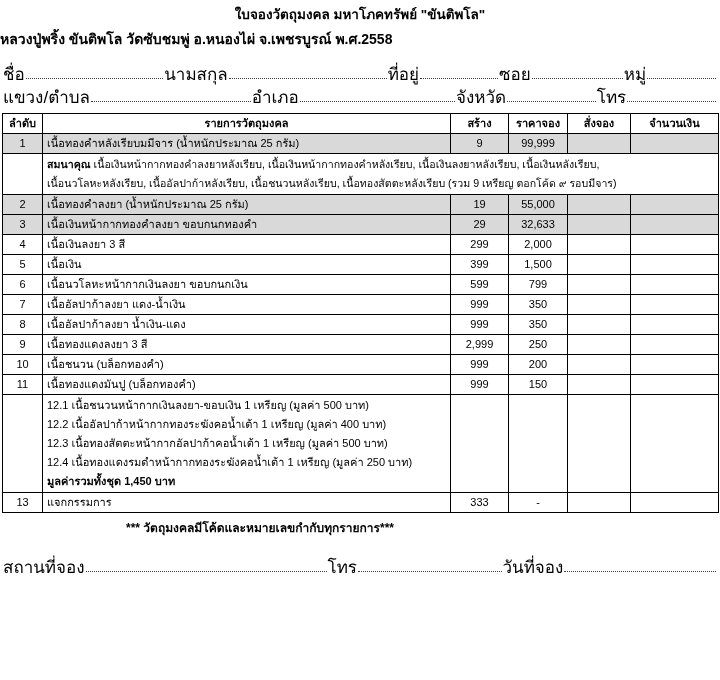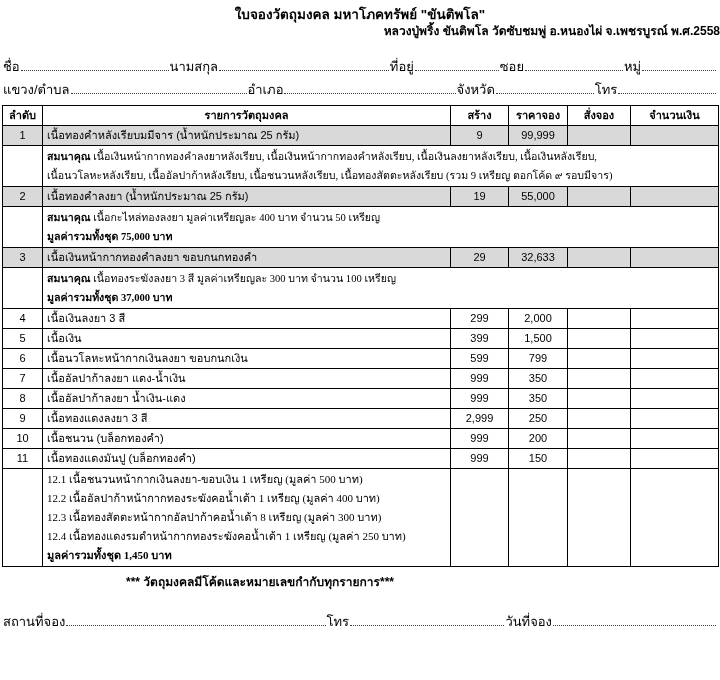--- a/index.html
+++ b/index.html
@@ -2,39 +2,39 @@
 <html><head>
 <meta charset="utf-8">
 <style>
   html,body{margin:0;padding:0;}
   body{
     width:720px;height:680px;background:#ffffff;color:#000;
     font-family:"Liberation Sans","DejaVu Sans",sans-serif;
     font-size:11.5px;overflow:hidden;position:relative;
   }
   .title{ text-align:center;font-weight:bold;font-size:13.5px;padding-top:7px;line-height:16px;}
-  .subtitle{text-align:right;font-weight:bold;font-size:12px;line-height:16px;}
-
-  .form-row{display:flex;align-items:flex-end;margin:0 3px;height:23px;font-size:13px;}
+  .subtitle{text-align:left;font-weight:bold;font-size:14px;margin-top:8px;line-height:16px;}
+
+  .form-row{display:flex;align-items:flex-end;margin:0 3px;height:23px;font-size:17px;}
   .form-row .lbl{white-space:nowrap;line-height:14px;}
   .dots{border-bottom:1.3px dotted #3a3a3a;margin:0 1px 3px 1px;height:1px;}
 
   table.main{
     border-collapse:collapse;margin:8px 2px 0 2px;width:716px;
     font-size:11px;table-layout:fixed;
   }
   table.main td,table.main th{
     border:1px solid #000;padding:1px 4px;line-height:15px;height:17px;
     overflow:hidden;white-space:nowrap;vertical-align:middle;
   }
   table.main th{font-weight:bold;text-align:center;background:#fff;}
   td.c{text-align:center;}
   tr.shaded td{background:#d9d9d9;}
   td.note-cell{white-space:normal;padding:2px 5px;}
-  td.note-cell .nline{line-height:19px;white-space:nowrap;font-size:10.6px;font-family:Liberation Serif, serif;}
+  td.note-cell .nline{line-height:19px;white-space:nowrap;font-size:10.6px;}
   .bold{font-weight:bold;}
   td.sub-cell .nline{line-height:19px;white-space:nowrap;font-size:11px;}
 
   .code-note{font-weight:bold;font-size:12px;margin:8px 0 0 126px;line-height:15px;}
 
   .footer-row1{margin-top:16px;text-align:right;}
 </style>
 </head>
 <body>
 
@@ -101,43 +101,29 @@
       </td>
     </tr>
     <tr class="shaded">
       <td class="c">2</td>
       <td>เนื้อทองคำลงยา (น้ำหนักประมาณ 25 กรัม)</td>
       <td class="c">19</td>
       <td class="c">55,000</td>
       <td></td>
       <td></td>
     </tr>
-    <tr>
-      <td></td>
-      <td class="note-cell" colspan="5">
-        <div class="nline"><span class="bold">สมนาคุณ</span> <span>เนื้อกะไหล่ทองลงยา มูลค่าเหรียญละ 400 บาท จำนวน 50 เหรียญ</span></div>
-        <div class="nline bold">มูลค่ารวมทั้งชุด 75,000 บาท</div>
-      </td>
-    </tr>
     <tr class="shaded">
       <td class="c">3</td>
       <td>เนื้อเงินหน้ากากทองคำลงยา ขอบกนกทองคำ</td>
       <td class="c">29</td>
       <td class="c">32,633</td>
       <td></td>
       <td></td>
     </tr>
     <tr>
-      <td></td>
-      <td class="note-cell" colspan="5">
-        <div class="nline"><span class="bold">สมนาคุณ</span> <span>เนื้อทองระฆังลงยา 3 สี มูลค่าเหรียญละ 300 บาท จำนวน 100 เหรียญ</span></div>
-        <div class="nline bold">มูลค่ารวมทั้งชุด 37,000 บาท</div>
-      </td>
-    </tr>
-    <tr>
       <td class="c">4</td>
       <td>เนื้อเงินลงยา 3 สี</td>
       <td class="c">299</td>
       <td class="c">2,000</td>
       <td></td>
       <td></td>
     </tr>
     <tr>
       <td class="c">5</td>
       <td>เนื้อเงิน</td>
@@ -192,26 +178,34 @@
       <td class="c">999</td>
       <td class="c">150</td>
       <td></td>
       <td></td>
     </tr>
     <tr>
       <td></td>
       <td class="note-cell sub-cell">
         <div class="nline">12.1 เนื้อชนวนหน้ากากเงินลงยา-ขอบเงิน 1 เหรียญ (มูลค่า 500 บาท)</div>
         <div class="nline">12.2 เนื้ออัลปาก้าหน้ากากทองระฆังคอน้ำเต้า 1 เหรียญ (มูลค่า 400 บาท)</div>
-        <div class="nline">12.3 เนื้อทองสัตตะหน้ากากอัลปาก้าคอน้ำเต้า 8 เหรียญ (มูลค่า 300 บาท)</div>
+        <div class="nline">12.3 เนื้อทองสัตตะหน้ากากอัลปาก้าคอน้ำเต้า 1 เหรียญ (มูลค่า 500 บาท)</div>
         <div class="nline">12.4 เนื้อทองแดงรมดำหน้ากากทองระฆังคอน้ำเต้า 1 เหรียญ (มูลค่า 250 บาท)</div>
         <div class="nline bold">มูลค่ารวมทั้งชุด 1,450 บาท</div>
       </td>
       <td></td>
       <td></td>
+      <td></td>
+      <td></td>
+    </tr>
+    <tr>
+      <td class="c">13</td>
+      <td>แจกกรรมการ</td>
+      <td class="c">333</td>
+      <td class="c">-</td>
       <td></td>
       <td></td>
     </tr>
   </tbody>
 </table>
 
 <div class="code-note">*** วัตถุมงคลมีโค้ดและหมายเลขกำกับทุกรายการ***</div>
 
 <div class="form-row footer-row1">
   <span class="lbl">สถานที่จอง</span>

